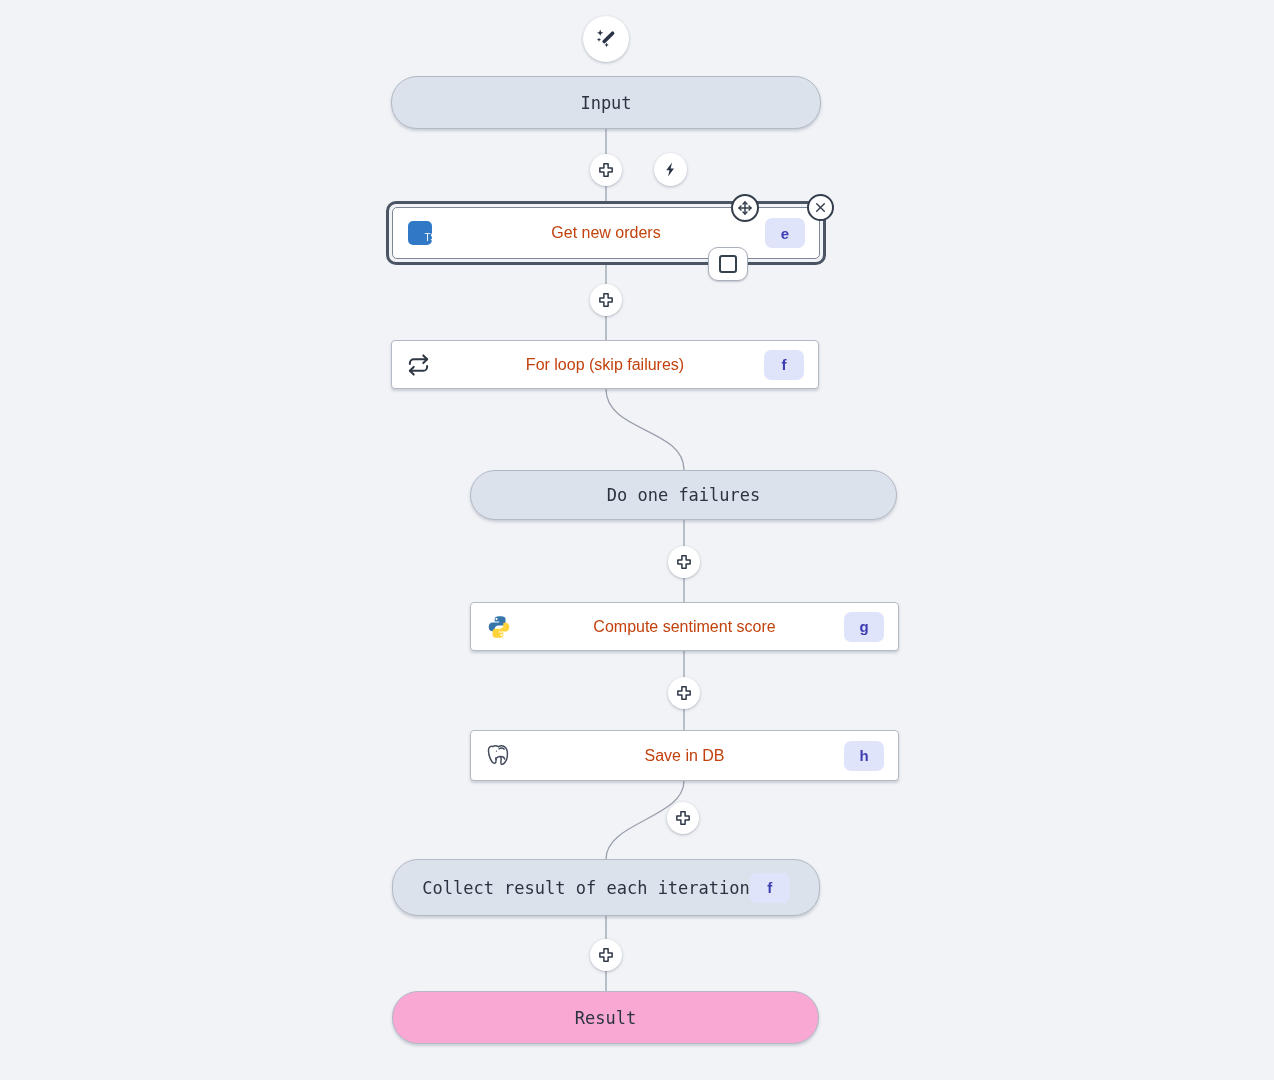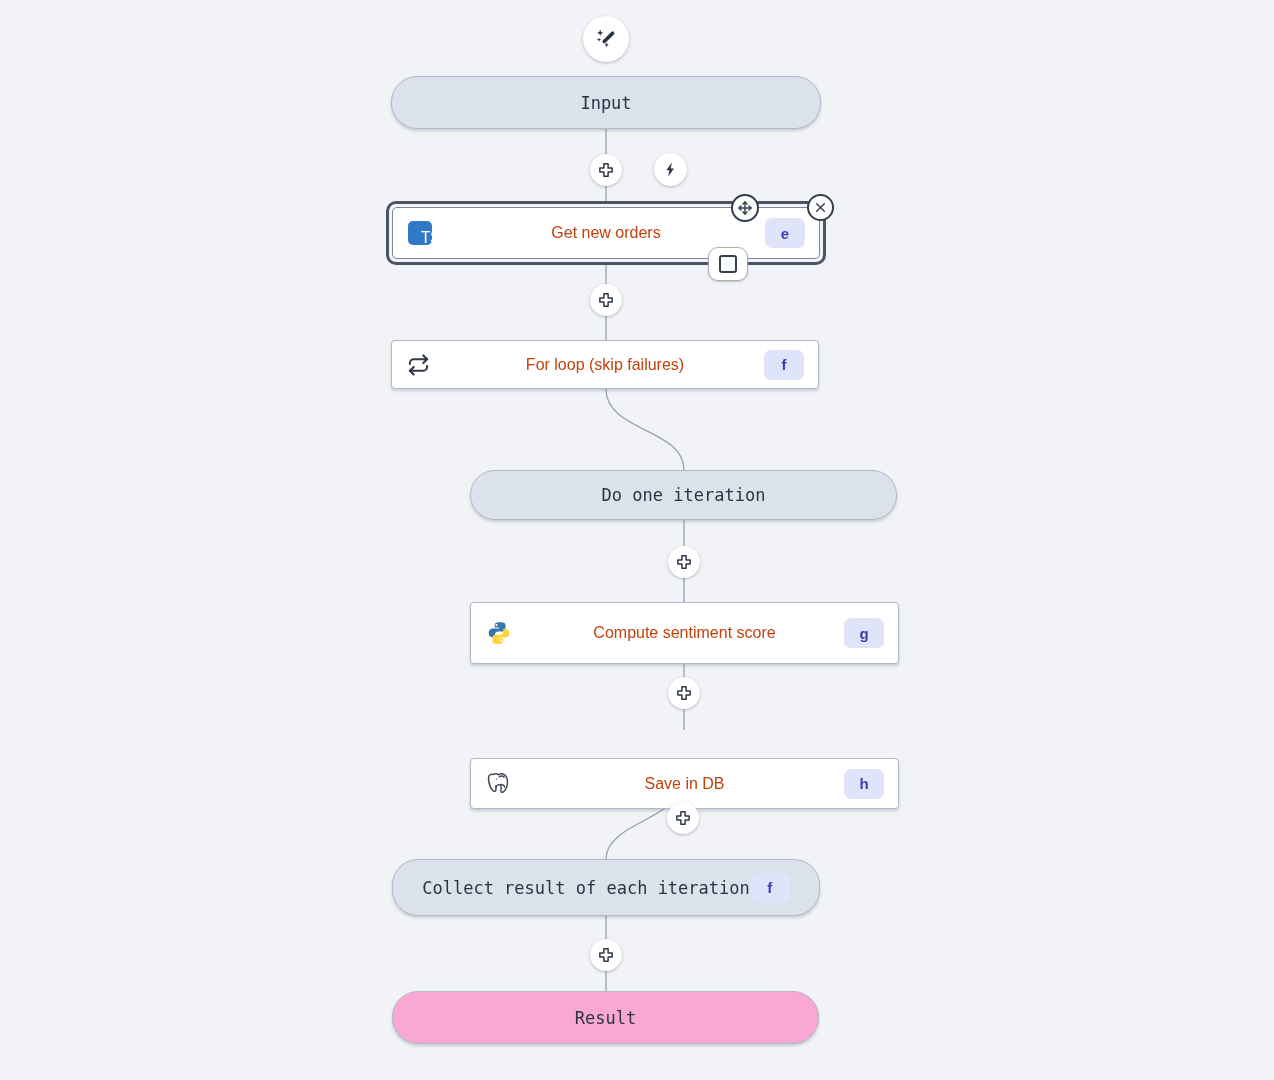--- a/index.html
+++ b/index.html
@@ -41,21 +41,21 @@
     box-sizing:border-box;}
 
   .frame-btn{position:absolute;left:708px;top:247px;width:38px;height:32px;
     background:#fff;border:1px solid #a9afbb;border-radius:10px;z-index:3;
     display:flex;align-items:center;justify-content:center;
     box-shadow:0 1px 2px rgba(60,72,96,.25);cursor:pointer;}
   .frame-btn .sq{width:14px;height:14px;border:2px solid #353e4d;border-radius:3px;}
 
   .ts-box{width:24px;height:24px;border-radius:5px;background:#3178c6;
     display:flex;align-items:flex-end;justify-content:center;}
-  .ts-box span{color:#fff;font-weight:normal;font-size:16px;line-height:15px;
+  .ts-box span{color:#fff;font-weight:normal;font-size:10px;line-height:15px;
     letter-spacing:-.5px;font-family:"Liberation Sans",sans-serif;margin-left:21px;}
 </style>
 </head>
 <body>
 
 <div class="canvas">
 
   <svg class="edges" width="1274" height="1080">
     <g fill="none" stroke="#9aa1ad" stroke-width="1.3">
       <path d="M606 129 V203"></path>
@@ -142,53 +142,53 @@
           <path d="M3 11v-1a4 4 0 0 1 4-4h14"></path>
         <path d="m7 22-4-4 4-4"></path>
           <path d="M21 13v1a4 4 0 0 1-4 4H3"></path>
       </svg>
     </span>
     <span class="label">For loop (skip failures)</span>
     <span class="badge">f</span>
   </div>
 
   <div class="node vnode" style="left:470px;top:470px;width:427px;height:50px;">
-    <span class="label">Do one iteration</span>
+    <span class="label">Do one failures</span>
   </div>
 
   <div class="circle-btn" style="left:668px;top:546px;width:32px;height:32px;">
     <span style="display:flex;">
       <svg width="18" height="18" viewBox="0 0 24 24">
         <path d="M9.2 3.8h5.6v5.4h5.4v5.6h-5.4v5.4H9.2v-5.4H3.8V9.2h5.4z" fill="#ffffff" stroke="#2f3847" stroke-width="2" stroke-linejoin="round"></path>
       </svg>
     </span>
   </div>
 
-  <div class="node" style="left:470px;top:602px;width:429px;height:62px;">
+  <div class="node" style="left:470px;top:602px;width:429px;height:49px;">
     <span class="node-icon">
       <svg width="26" height="26" viewBox="0 0 24 24">
         <path fill="#3776ab" d="M11.9 2C9.6 2 8 2.7 8 4.6V7h4.2v.9H6c-2.1 0-3.5 1.4-3.5 4.1S3.9 16 6 16h2v-2.3c0-1.9 1.6-3.2 3.5-3.2h3.9c1.6 0 2.6-1.1 2.6-2.7V4.6C18 2.7 16.3 2 14.2 2z"></path>
         <circle cx="9.7" cy="4.7" r="1" fill="#ffffff"></circle>
         <path fill="#ffd43b" d="M12.1 22c2.3 0 3.9-.7 3.9-2.6V17h-4.2v-.9H18c2.1 0 3.5-1.4 3.5-4.1S20.1 8 18 8h-2v2.3c0 1.9-1.6 3.2-3.5 3.2H8.6c-1.6 0-2.6 1.1-2.6 2.7v3.2C6 21.3 7.7 22 9.8 22z"></path>
         <circle cx="14.3" cy="19.3" r="1" fill="#ffffff"></circle>
       </svg>
     </span>
     <span class="label">Compute sentiment score</span>
     <span class="badge">g</span>
   </div>
 
   <div class="circle-btn" style="left:668px;top:677px;width:32px;height:32px;">
     <span style="display:flex;">
       <svg width="18" height="18" viewBox="0 0 24 24">
         <path d="M9.2 3.8h5.6v5.4h5.4v5.6h-5.4v5.4H9.2v-5.4H3.8V9.2h5.4z" fill="#ffffff" stroke="#2f3847" stroke-width="2" stroke-linejoin="round"></path>
       </svg>
     </span>
   </div>
 
-  <div class="node" style="left:470px;top:730px;width:429px;height:51px;margin-top:28px;">
+  <div class="node" style="left:470px;top:730px;width:429px;height:51px;">
     <span class="node-icon">
       <svg width="25" height="25" viewBox="0 0 24 24" fill="none" stroke="#434b5c" stroke-width="1.4" stroke-linecap="round" stroke-linejoin="round">
         <path d="M12 3.1c-1.6-.9-3.9-1.1-5.5-.2C4.2 2.3 2.9 3.4 2.6 5c-.5 2.6.2 6.5 1.5 9.5 1.2 2.7 2.7 4.5 4 4.5 1 0 1.5-.7 1.5-2 0-1-.2-2.2 0-3.4"></path>
         <path d="M12 3.1c1.7-1 4.2-1.1 5.9.2 1.9 1.4 2.7 3.9 2.7 6.6 0 4.2-1.7 8-3.6 9.4-1 .8-2 .8-2.5.1-.4-.6-.3-1.6-.1-2.9.2-1.2.1-2.4-.2-3.2"></path>
         <path d="M9.6 15.3c.3-1.7 2-2.9 4.3-2.9 2.1 0 3.7 1 4.1 2.6"></path>
         <circle cx="10.1" cy="7.3" r="0.7" fill="#434b5c" stroke="none"></circle>
         <path d="M12.6 5.1c1.5-.9 3.4-.8 4.8.3"></path>
       </svg>
     </span>
     <span class="label">Save in DB</span>

